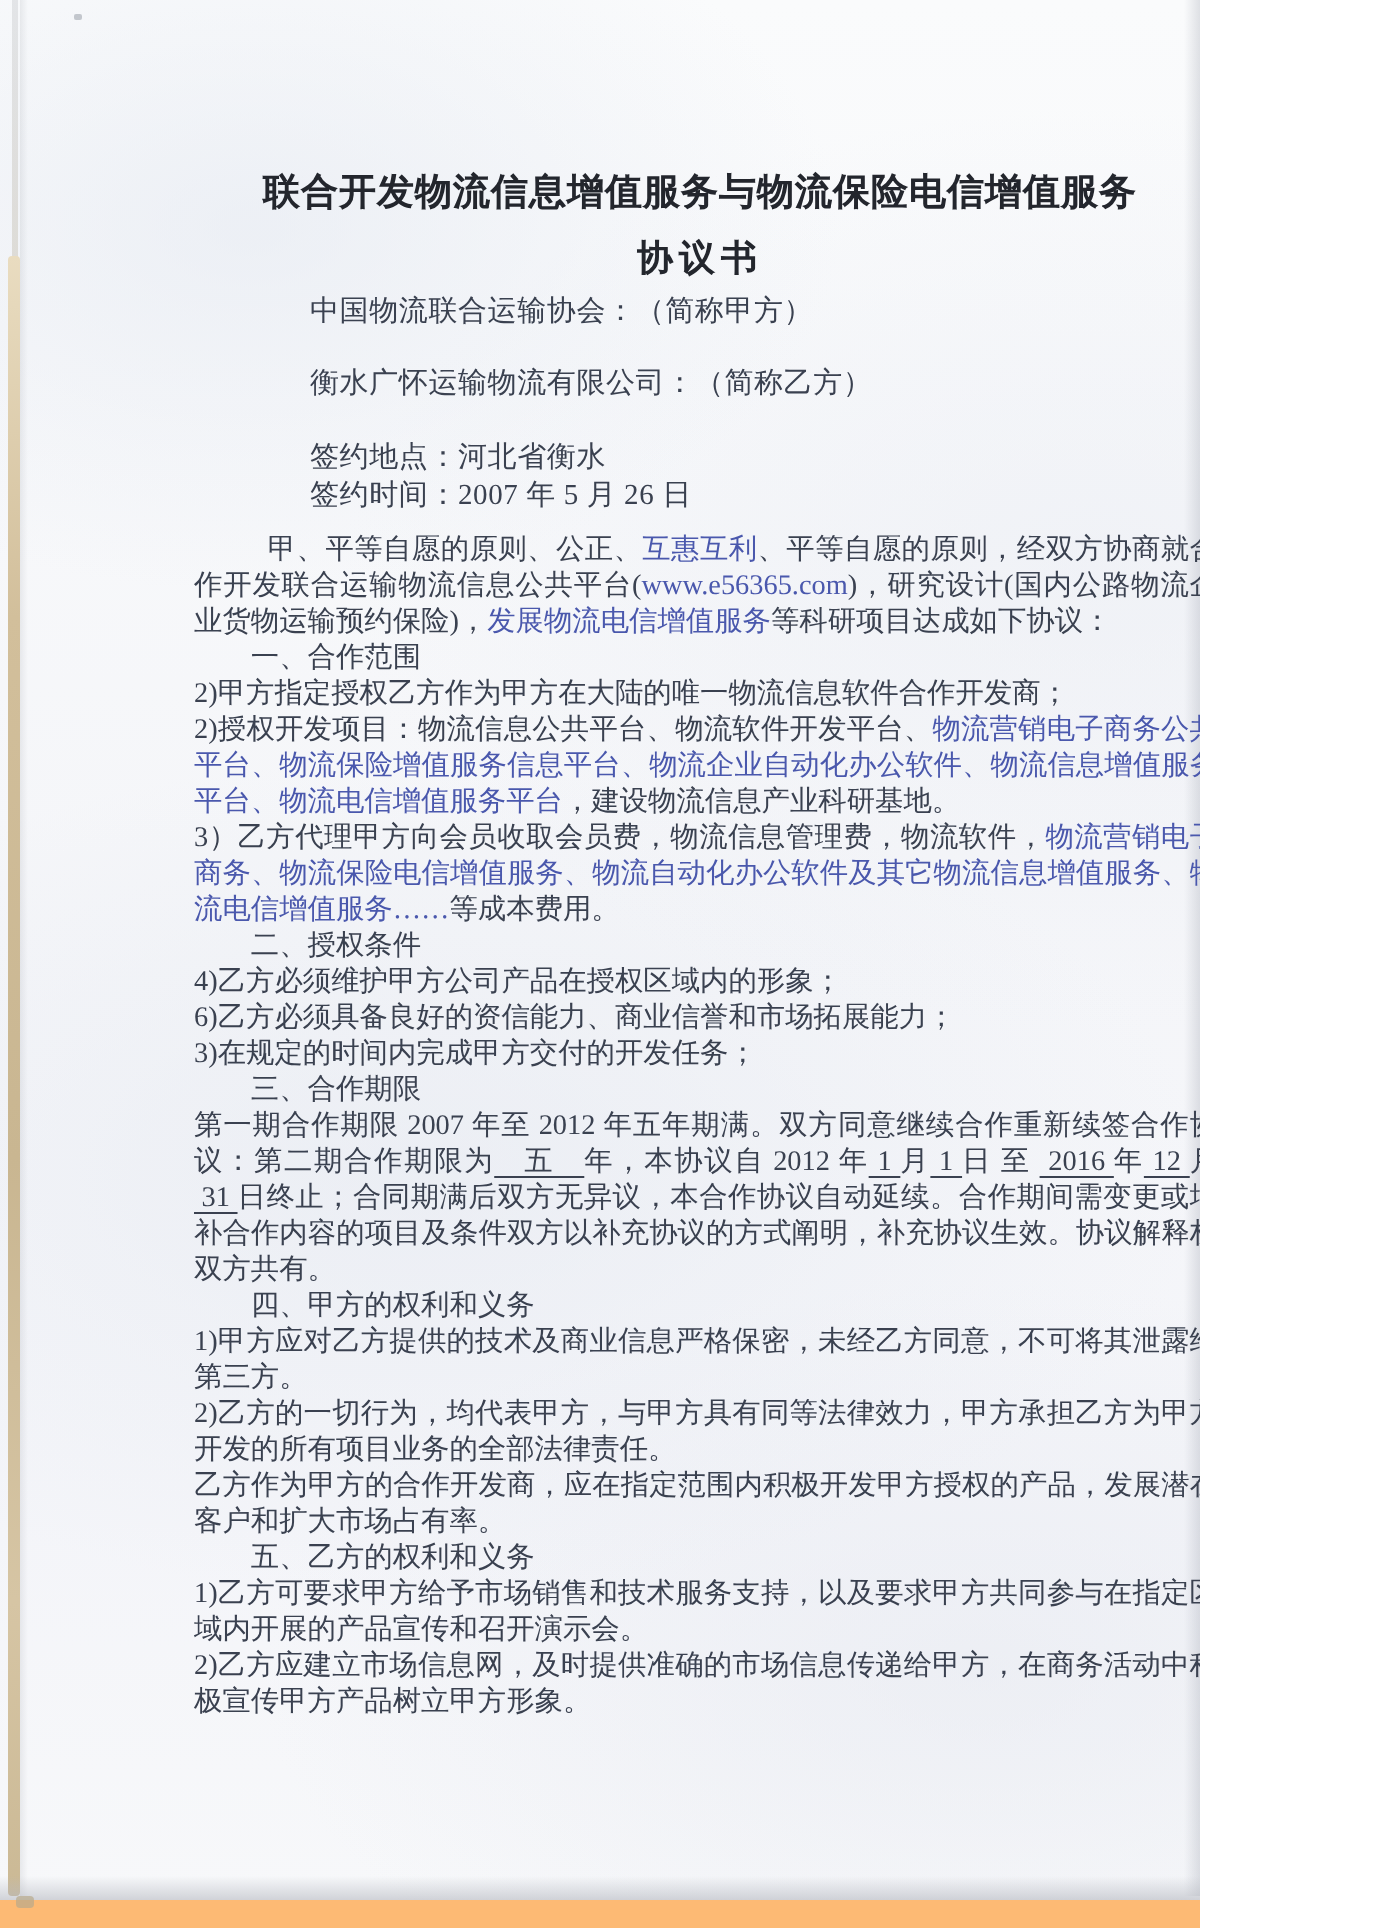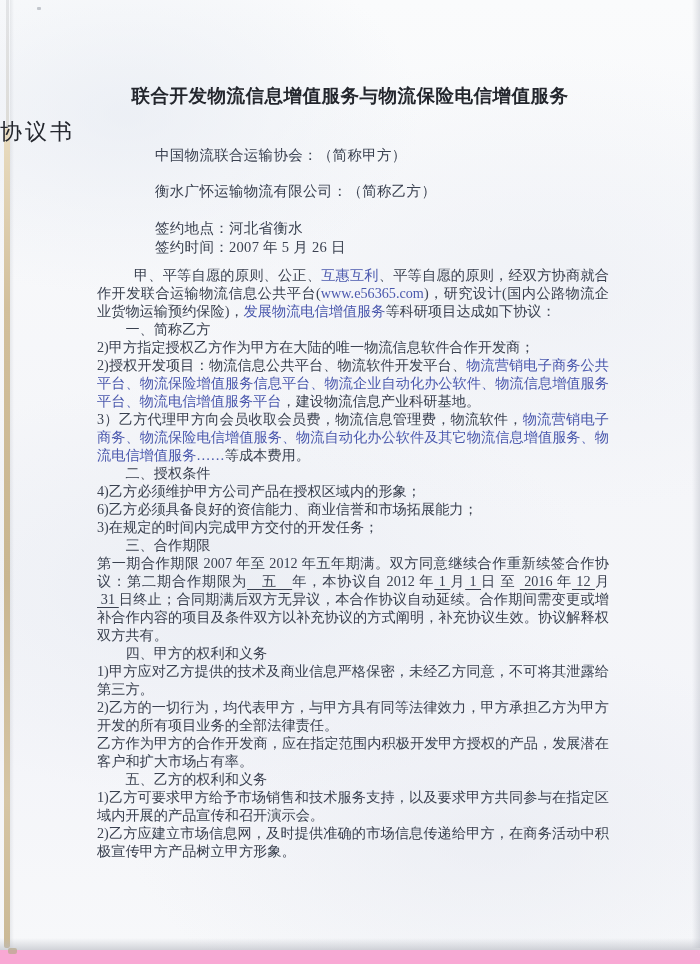--- a/index.html
+++ b/index.html
@@ -1,18 +1,18 @@
 <!DOCTYPE html>
 <html lang="zh" style="--paper: #f5f6f9; --text: #3a4150; --title_text: #23262d; --blue_text: #4a58ad; --edge_tan: #d2bf9b; --edge_gray: #d9dadd;"><head>
 <meta charset="utf-8">
 <style>
   html,body{margin:0;padding:0;background:#ffffff;}
   .stage{
-    position:relative;width:700px;height:964px;overflow:hidden;
-    background:#f9a8d4;
+    position:relative;width:600px;height:964px;overflow:hidden;
+    background:#fdba74;
     font-family:"Liberation Serif","DejaVu Serif",serif;
   }
   
   .paper{
     position:absolute;left:0;top:0;width:700px;height:950px;
     background:
       radial-gradient(420px 260px at 18% 12%, rgba(226,231,240,0.55), rgba(226,231,240,0) 70%),
       radial-gradient(520px 320px at 78% 30%, rgba(233,236,243,0.5), rgba(233,236,243,0) 72%),
       radial-gradient(560px 300px at 30% 62%, rgba(224,229,238,0.45), rgba(224,229,238,0) 70%),
       radial-gradient(480px 260px at 70% 88%, rgba(228,231,239,0.5), rgba(228,231,239,0) 75%),
@@ -49,21 +49,21 @@
     background:#b8a98b;border-radius:2px;opacity:.7;
   }
   
   .doc-title{
     position:absolute;left:0;top:83px;width:700px;
     text-align:center;font-size:18.5px;font-weight:bold;
     letter-spacing:0.5px;color:var(--title_text,#23262d);
   }
   .doc-subtitle{
     position:absolute;left:0;top:117px;width:700px;
-    font-size:22px;font-weight:normal;
+    text-align:center;font-size:18px;font-weight:bold;
     letter-spacing:3px;color:var(--title_text,#23262d);
   }
   .intro-line{
     position:absolute;left:155px;font-size:14.5px;
     color:var(--text,#3a4150);letter-spacing:0.3px;white-space:nowrap;
   }
   #party-a{top:146px;}
   #party-b{top:182px;}
   #sign-place{top:219px;}
   #sign-date{top:238px;}
@@ -102,21 +102,21 @@
   <div class="doc-title">联合开发物流信息增值服务与物流保险电信增值服务</div>
   <div class="doc-subtitle">协议书</div>
 
   <div class="intro-line" id="party-b">衡水广怀运输物流有限公司：（简称乙方）</div>
   <div class="intro-line" id="party-a">中国物流联合运输协会：（简称甲方）</div>
   <div class="intro-line" id="sign-place">签约地点：河北省衡水</div>
   <div class="intro-line" id="sign-date">签约时间：2007 年 5 月 26 日</div>
 
   <div class="doc-body">
       <p class="para intro"><span class="seg-normal">甲、平等自愿的原则、公正、</span><span class="seg-blue">互惠互利</span><span class="seg-normal">、平等自愿的原则，经双方协商就合作开发联合运输物流信息公共平台(</span><span class="seg-blue">www.e56365.com</span><span class="seg-normal">)，研究设计(国内公路物流企业货物运输预约保险)，</span><span class="seg-blue">发展物流电信增值服务</span><span class="seg-normal">等科研项目达成如下协议：</span></p>
-      <p class="para heading"><span class="seg-normal">一、简称乙方</span></p>
+      <p class="para heading"><span class="seg-normal">一、合作范围</span></p>
       <p class="para item"><span class="seg-normal">2)甲方指定授权乙方作为甲方在大陆的唯一物流信息软件合作开发商；</span></p>
       <p class="para item"><span class="seg-normal">2)授权开发项目：物流信息公共平台、物流软件开发平台、</span><span class="seg-blue">物流营销电子商务公共平台、物流保险增值服务信息平台、物流企业自动化办公软件、物流信息增值服务平台、物流电信增值服务平台</span><span class="seg-normal">，建设物流信息产业科研基地。</span></p>
       <p class="para item"><span class="seg-normal">3）乙方代理甲方向会员收取会员费，物流信息管理费，物流软件，</span><span class="seg-blue">物流营销电子商务、物流保险电信增值服务、物流自动化办公软件及其它物流信息增值服务、物流电信增值服务……</span><span class="seg-normal">等成本费用。</span></p>
       <p class="para heading"><span class="seg-normal">二、授权条件</span></p>
       <p class="para item"><span class="seg-normal">4)乙方必须维护甲方公司产品在授权区域内的形象；</span></p>
       <p class="para item"><span class="seg-normal">6)乙方必须具备良好的资信能力、商业信誉和市场拓展能力；</span></p>
       <p class="para item"><span class="seg-normal">3)在规定的时间内完成甲方交付的开发任务；</span></p>
       <p class="para heading"><span class="seg-normal">三、合作期限</span></p>
       <p class="para plain"><span class="seg-normal">第一期合作期限 2007 年至 2012 年五年期满。双方同意继续合作重新续签合作协议：第二期合作期限为</span><span class="seg-underline">　五　</span><span class="seg-normal">年，本协议自 2012 年</span><span class="seg-underline"> 1 </span><span class="seg-normal">月</span><span class="seg-underline"> 1 </span><span class="seg-normal">日 至 </span><span class="seg-underline"> 2016 </span><span class="seg-normal">年</span><span class="seg-underline"> 12 </span><span class="seg-normal">月</span><span class="seg-underline"> 31 </span><span class="seg-normal">日终止；合同期满后双方无异议，本合作协议自动延续。合作期间需变更或增补合作内容的项目及条件双方以补充协议的方式阐明，补充协议生效。协议解释权双方共有。</span></p>
       <p class="para heading"><span class="seg-normal">四、甲方的权利和义务</span></p>

